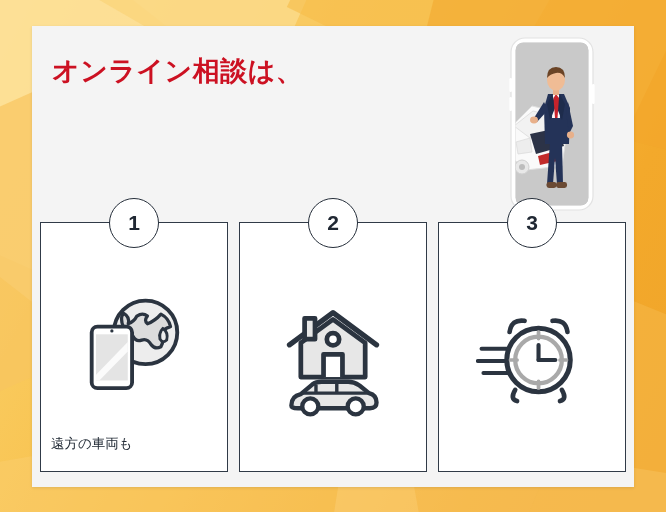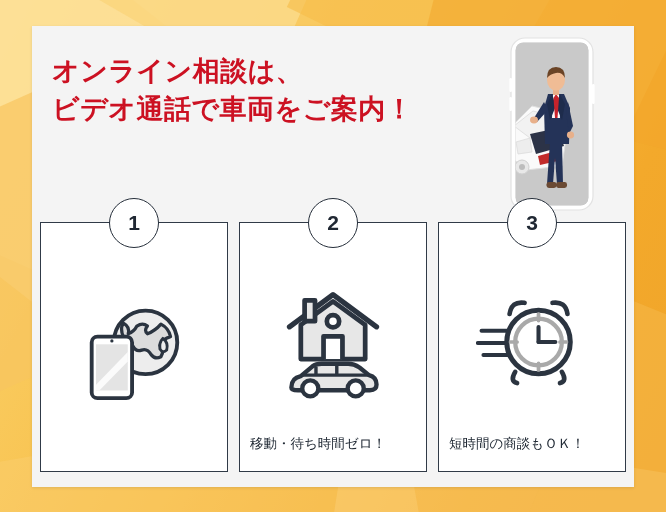--- a/index.html
+++ b/index.html
@@ -203,21 +203,20 @@
   <div class="facet facet-e"></div>
   <div class="facet facet-f"></div>
   <div class="facet facet-g"></div>
   <div class="facet facet-h"></div>
   <div class="facet facet-i"></div>
 
   <div class="panel">
 
     <div class="headline">
       <span class="hl-line">オンライン相談は、</span>
-      <span class="hl-line">ビデオ通話で車両をご案内！</span>
     </div>
 
     <div class="hero-phone">
       <svg viewBox="0 0 92 180" width="92" height="180" xmlns="http://www.w3.org/2000/svg">
         <defs>
           <clipPath id="screenClip">
             <rect x="9.5" y="8.5" width="73" height="163" rx="8" ry="8"></rect>
           </clipPath>
         </defs>
 
@@ -282,43 +281,41 @@
             <path d="M41 54 Q48 56 52 63 Q55 70 52 74 Q46 70 43 63 Z" fill="#DCDCDC" stroke="#2B3440" stroke-width="3.4" stroke-linejoin="round"></path>
             <path d="M86 38 Q92 42 90 50 Q86 54 83 49 Q82 42 86 38 Z" fill="#EDEDED" stroke="#2B3440" stroke-width="3"></path>
 
             <rect x="12" y="36" width="42" height="64" rx="6" ry="6" fill="#ffffff" stroke="#2B3440" stroke-width="4"></rect>
             <rect x="16.5" y="44" width="33" height="48" fill="#E4E4E4"></rect>
             <path d="M16.5 86 L49.5 52 L49.5 62 L20 92 L16.5 92 Z" fill="#FBFBFB"></path>
             <circle cx="33" cy="40.5" r="1.7" fill="#2B3440"></circle>
           </svg>
         </div>
         <div class="card-caption">
+          <span class="cap-line">遠方の車両も</span>
         </div>
       </div>
 
       <div class="card">
         <div class="card-badge">2</div>
         <div class="card-icon">
           <svg viewBox="0 0 112 120" width="106" height="114" xmlns="http://www.w3.org/2000/svg">
 
             <path d="M10 44 L56 10 L102 44" fill="none" stroke="#2B3440" stroke-width="5.5" stroke-linecap="round" stroke-linejoin="round"></path>
             <path d="M22 42 L22 78 L90 78 L90 42 L56 17 Z" fill="#E7E7E7" stroke="#2B3440" stroke-width="5" stroke-linejoin="round"></path>
             <rect x="26" y="16" width="11" height="22" fill="#E7E7E7" stroke="#2B3440" stroke-width="5" stroke-linejoin="round"></rect>
             <circle cx="56" cy="38" r="6.5" fill="#ffffff" stroke="#2B3440" stroke-width="5"></circle>
             <path d="M46 78 L46 54 L66 54 L66 78" fill="#ffffff" stroke="#2B3440" stroke-width="5" stroke-linejoin="round"></path>
 
             <path d="M12 108 Q12 98 22 96 L34 86 Q38 83 44 83 L72 83 Q78 83 84 87 L94 95 Q102 97 102 105 Q102 111 95 111 L19 111 Q12 111 12 108 Z" fill="#E7E7E7" stroke="#2B3440" stroke-width="4.6" stroke-linejoin="round"></path>
             <path d="M38 86 L38 95 M60 84 L60 95 M24 95 L94 95" fill="none" stroke="#2B3440" stroke-width="3.6"></path>
             <circle cx="32" cy="109" r="8.5" fill="#ffffff" stroke="#2B3440" stroke-width="4.6"></circle>
             <circle cx="80" cy="109" r="8.5" fill="#ffffff" stroke="#2B3440" stroke-width="4.6"></circle>
           </svg>
         </div>
-        <div class="card-caption">
-          <span class="cap-line">移動・待ち時間ゼロ！</span>
-        </div>
       </div>
 
       <div class="card">
         <div class="card-badge">3</div>
         <div class="card-icon">
           <svg viewBox="0 0 120 104" width="112" height="98" xmlns="http://www.w3.org/2000/svg">
 
             <g stroke="#2B3440" stroke-width="4.4" stroke-linecap="round">
               <line x1="6" y1="40" x2="40" y2="40"></line>
               <line x1="2" y1="53" x2="36" y2="53"></line>
@@ -340,20 +337,17 @@
               <line x1="37" y1="52" x2="44" y2="52"></line>
               <line x1="90" y1="52" x2="97" y2="52"></line>
             </g>
 
             <g stroke="#2B3440" stroke-width="4.4" stroke-linecap="round">
               <line x1="67" y1="52" x2="67" y2="36"></line>
               <line x1="67" y1="52" x2="85" y2="52"></line>
             </g>
           </svg>
         </div>
-        <div class="card-caption">
-          <span class="cap-line">短時間の商談もＯＫ！</span>
-        </div>
       </div>
 
     </div>
   </div>
 </div>
 
 </body></html>

